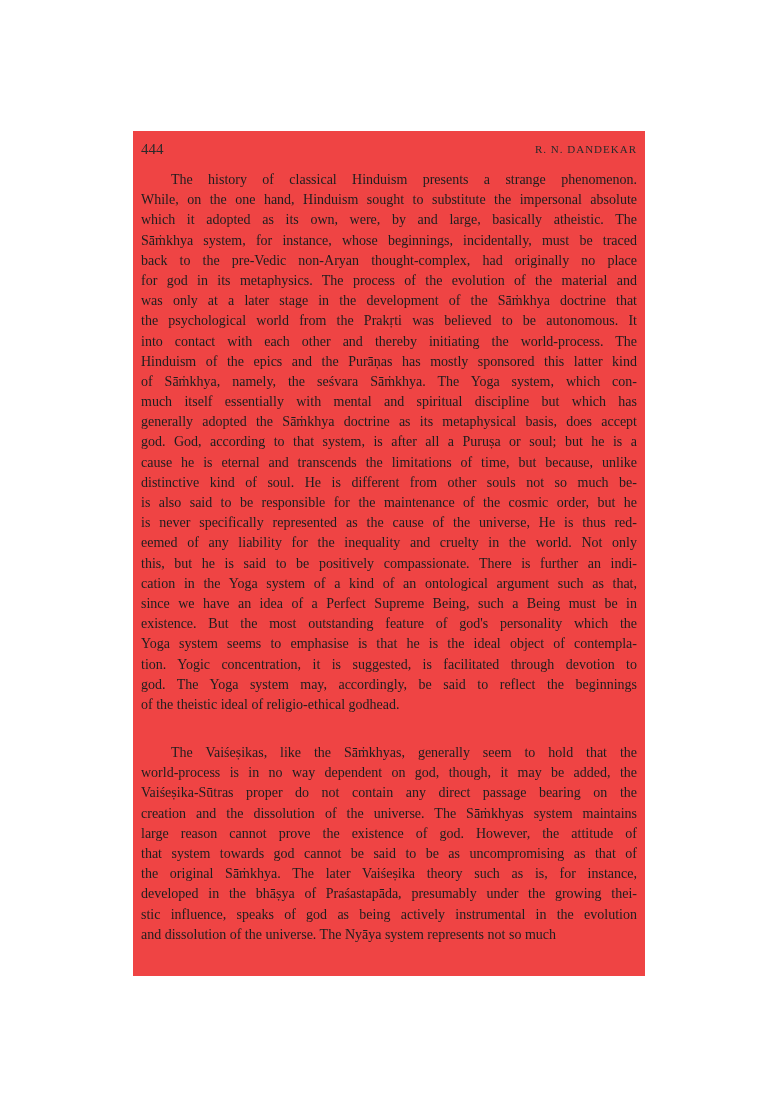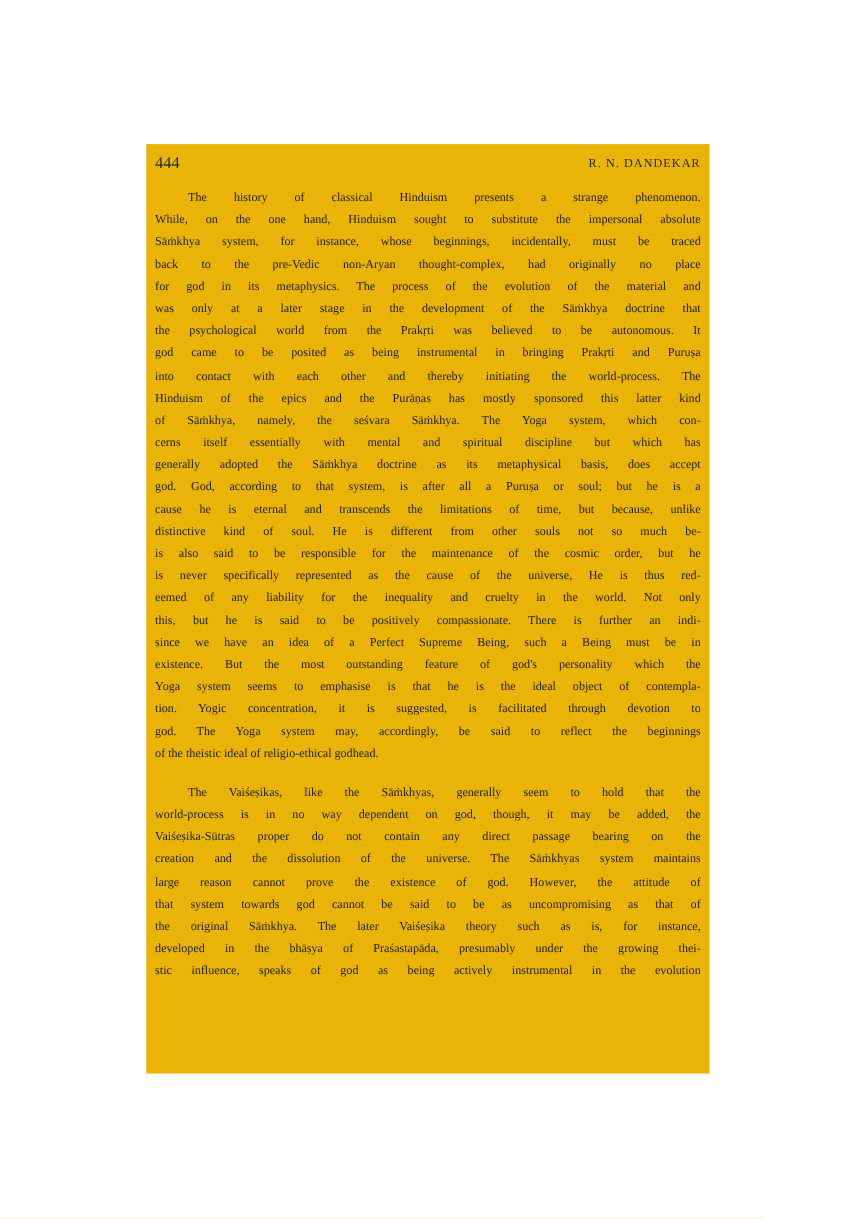--- a/index.html
+++ b/index.html
@@ -1,83 +1,85 @@
 <!DOCTYPE html>
 <html><head>
 <meta charset="utf-8">
 <style>
   html, body { margin:0; padding:0; }
   body { width:780px; height:1108px; background:#ffffff; position:relative; overflow:hidden; }
   .page {
     position:absolute; left:133px; top:131px; width:512px; height:845px;
-    background:#eab308;
+    background:#ef4444;
   }
   .header { position:absolute; left:0; top:0; width:100%; height:30px; }
   .page-num {
     position:absolute; left:8px; top:10px;
     font-family:"Liberation Serif", serif; font-size:15px; color:#2a2a2a;
   }
   .running-head {
     position:absolute; right:8px; top:12px;
     font-family:"Liberation Serif", serif; font-size:11px; font-weight:normal;
     letter-spacing:1px; color:#2a2a2a;
   }
   .body-text {
     position:absolute; left:8px; top:39px; width:496px;
-    font-family:"Liberation Serif", serif; font-size:11px; line-height:20.2px;
+    font-family:"Liberation Serif", serif; font-size:14px; line-height:20.2px;
     color:#1e1e1e;
   }
   .line { display:block; text-align:justify; text-align-last:justify; height:20.2px; overflow:hidden; }
   .line.last { text-align-last:left; }
   .indent { padding-left:30px; }
-  .para2 { margin-top:16px; }
+  .para2 { margin-top:28px; }
 </style>
 </head>
 <body>
 
 <div class="page">
   <div class="header">
     <span class="page-num">444</span>
     <span class="running-head">R. N. DANDEKAR</span>
   </div>
 
   <div class="body-text">
     <div class="para" id="para-0">
         <span class="line indent">The history of classical Hinduism presents a strange phenomenon.</span>
         <span class="line">While, on the one hand, Hinduism sought to substitute the impersonal absolute</span>
+        <span class="line">which it adopted as its own, were, by and large, basically atheistic. The</span>
         <span class="line">Sāṁkhya system, for instance, whose beginnings, incidentally, must be traced</span>
         <span class="line">back to the pre-Vedic non-Aryan thought-complex, had originally no place</span>
         <span class="line">for god in its metaphysics. The process of the evolution of the material and</span>
         <span class="line">was only at a later stage in the development of the Sāṁkhya doctrine that</span>
         <span class="line">the psychological world from the Prakṛti was believed to be autonomous. It</span>
-        <span class="line">god came to be posited as being instrumental in bringing Prakṛti and Puruṣa</span>
         <span class="line">into contact with each other and thereby initiating the world-process. The</span>
         <span class="line">Hinduism of the epics and the Purāṇas has mostly sponsored this latter kind</span>
         <span class="line">of Sāṁkhya, namely, the seśvara Sāṁkhya. The Yoga system, which con-</span>
-        <span class="line">cerns itself essentially with mental and spiritual discipline but which has</span>
+        <span class="line">much itself essentially with mental and spiritual discipline but which has</span>
         <span class="line">generally adopted the Sāṁkhya doctrine as its metaphysical basis, does accept</span>
         <span class="line">god. God, according to that system, is after all a Puruṣa or soul; but he is a</span>
         <span class="line">cause he is eternal and transcends the limitations of time, but because, unlike</span>
         <span class="line">distinctive kind of soul. He is different from other souls not so much be-</span>
         <span class="line">is also said to be responsible for the maintenance of the cosmic order, but he</span>
         <span class="line">is never specifically represented as the cause of the universe, He is thus red-</span>
         <span class="line">eemed of any liability for the inequality and cruelty in the world. Not only</span>
         <span class="line">this, but he is said to be positively compassionate. There is further an indi-</span>
+        <span class="line">cation in the Yoga system of a kind of an ontological argument such as that,</span>
         <span class="line">since we have an idea of a Perfect Supreme Being, such a Being must be in</span>
         <span class="line">existence. But the most outstanding feature of god's personality which the</span>
         <span class="line">Yoga system seems to emphasise is that he is the ideal object of contempla-</span>
         <span class="line">tion. Yogic concentration, it is suggested, is facilitated through devotion to</span>
         <span class="line">god. The Yoga system may, accordingly, be said to reflect the beginnings</span>
         <span class="line last">of the theistic ideal of religio-ethical godhead.</span>
       </div>
     <div class="para para2" id="para-1">
         <span class="line indent">The Vaiśeṣikas, like the Sāṁkhyas, generally seem to hold that the</span>
         <span class="line">world-process is in no way dependent on god, though, it may be added, the</span>
         <span class="line">Vaiśeṣika-Sūtras proper do not contain any direct passage bearing on the</span>
         <span class="line">creation and the dissolution of the universe. The Sāṁkhyas system maintains</span>
         <span class="line">large reason cannot prove the existence of god. However, the attitude of</span>
         <span class="line">that system towards god cannot be said to be as uncompromising as that of</span>
         <span class="line">the original Sāṁkhya. The later Vaiśeṣika theory such as is, for instance,</span>
         <span class="line">developed in the bhāṣya of Praśastapāda, presumably under the growing thei-</span>
         <span class="line">stic influence, speaks of god as being actively instrumental in the evolution</span>
+        <span class="line last">and dissolution of the universe. The Nyāya system represents not so much</span>
       </div>
   </div>
 </div>
 
 </body></html>

